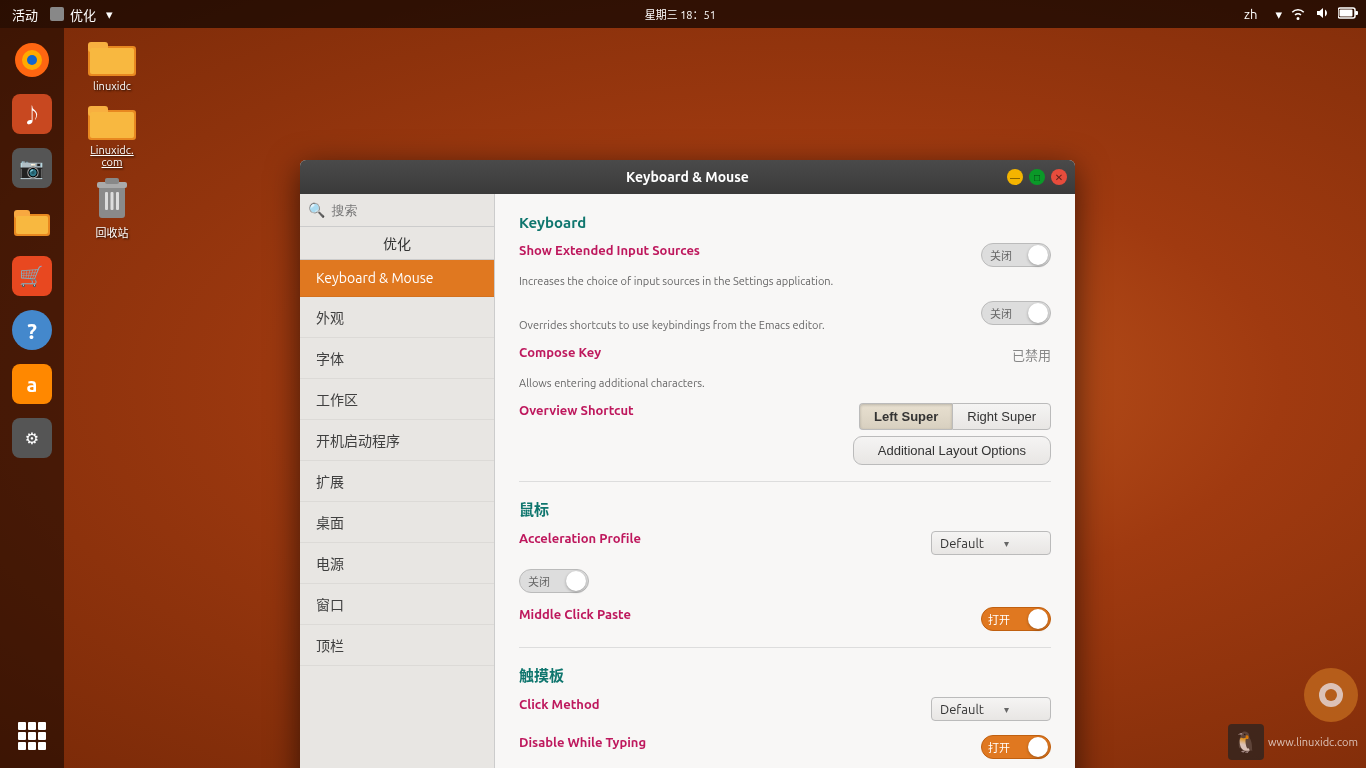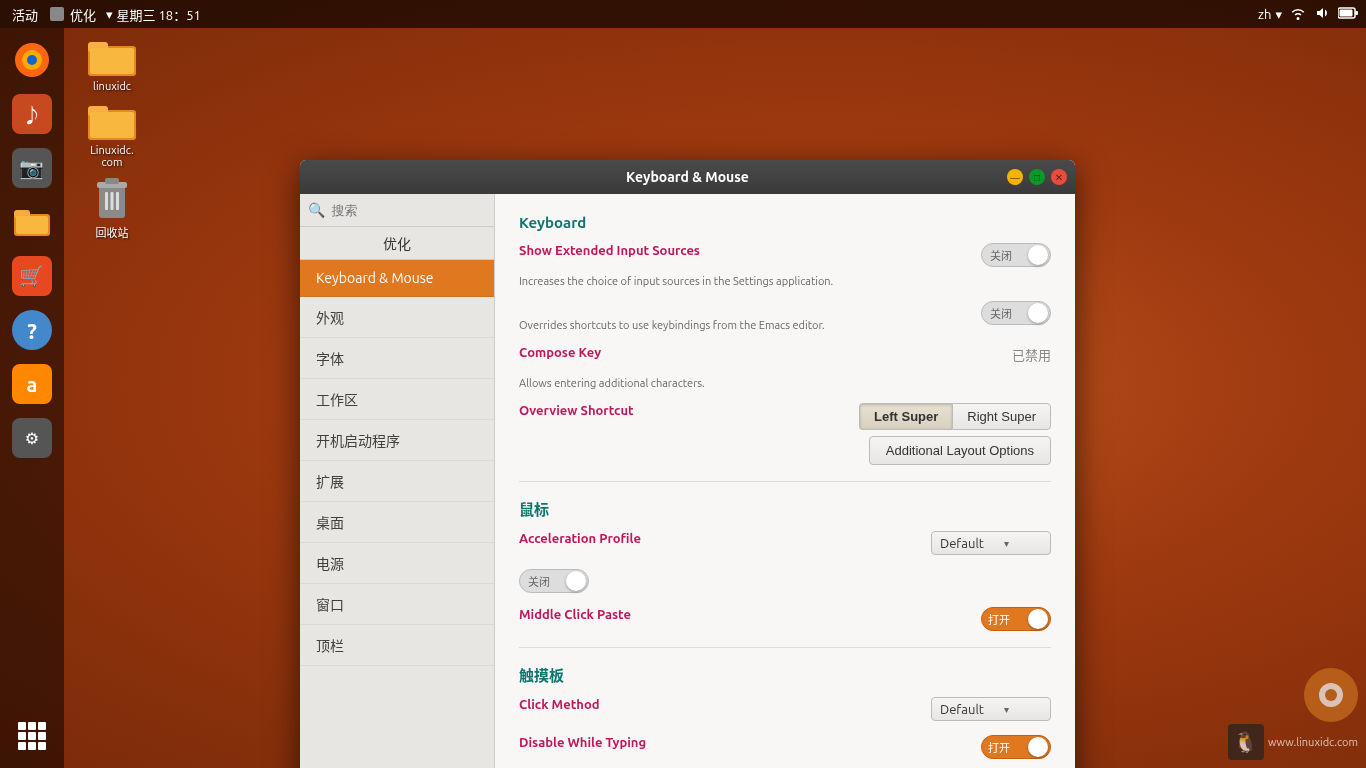--- a/index.html
+++ b/index.html
@@ -33,21 +33,22 @@
       color: #fff;
       font-size: 13px;
     }
     .topbar-left {
       display: flex;
       align-items: center;
       gap: 8px;
     }
     .topbar-center {
       flex: 1;
-      font-size: 13px;
+      text-align: center;
+      font-size: 11px;
     }
     .topbar-right {
       display: flex;
       align-items: center;
       gap: 8px;
     }
     .topbar-btn {
       cursor: pointer;
       padding: 0 4px;
       font-size: 13px;
@@ -358,26 +359,26 @@
     .btn-group-item:last-child {
       border-radius: 0 4px 4px 0;
     }
     .btn-group-item.active {
       background: linear-gradient(to bottom, #e8e0d0, #d8d0c0);
       box-shadow: inset 0 1px 3px rgba(0,0,0,0.2);
     }
 
     
     .layout-btn {
-      padding: 6px 16px;
+      padding: 6px 24px;
       font-size: 13px;
       border: 1px solid #bbb;
       background: linear-gradient(to bottom, #f5f4f3, #e8e6e4);
       cursor: pointer;
-      border-radius: 4px;
+      border-radius: 9px;
       color: #333;
     }
 
     
     .dropdown {
       display: flex;
       align-items: center;
       background: linear-gradient(to bottom, #f5f4f3, #e8e6e4);
       border: 1px solid #bbb;
       border-radius: 4px;
@@ -421,21 +422,21 @@
             <rect width="14" height="14" rx="2" fill="#888"></rect>
           </svg>
         <span class="topbar-btn">优化</span>
         <span class="topbar-btn">▾</span>
       </span>
     </div>
     <div class="topbar-center">
       <span>星期三 18：51</span>
     </div>
     <div class="topbar-right">
-      <span style="display:flex;align-items:center;gap:4px;">
+      <span style="display:flex;align-items:center;gap:18px;">
         <span>zh</span>
         <span>▾</span>
       </span>
 
       <span>
         <svg width="16" height="16" viewBox="0 0 16 16" fill="white">
             <path d="M8 12a1.5 1.5 0 1 1 0 3 1.5 1.5 0 0 1 0-3zm-3.5-2.5a5 5 0 0 1 7 0l-1.1 1.1a3.5 3.5 0 0 0-4.8 0L4.5 9.5zm-2.8-2.8a8.5 8.5 0 0 1 12.6 0l-1.1 1.1a7 7 0 0 0-10.4 0L1.7 6.7z"></path>
           </svg>
       </span>
 
@@ -538,21 +539,21 @@
       </svg>
       <span class="desktop-icon-label">linuxidc</span>
     </div>
 
     <div class="desktop-icon">
       <svg width="48" height="42" viewBox="0 0 48 42">
         <rect x="0" y="10" width="48" height="30" rx="3" fill="#e88820"></rect>
         <rect x="0" y="6" width="20" height="10" rx="3" fill="#f8b040"></rect>
         <rect x="2" y="12" width="44" height="26" rx="2" fill="#f8b840"></rect>
       </svg>
-      <span class="desktop-icon-label" style="white-space:pre-line;">Linuxidc.
+      <span class="desktop-icon-label" style="white-space:pre-line;text-decoration:underline;">Linuxidc.
 com</span>
     </div>
 
     <div class="desktop-icon">
       <svg width="42" height="46" viewBox="0 0 42 46">
         <rect x="8" y="10" width="26" height="32" rx="3" fill="#8a8a8a"></rect>
         <rect x="6" y="6" width="30" height="6" rx="2" fill="#aaa"></rect>
         <rect x="14" y="2" width="14" height="6" rx="2" fill="#888"></rect>
         <rect x="14" y="16" width="3" height="18" rx="1" fill="#ddd"></rect>
         <rect x="19.5" y="16" width="3" height="18" rx="1" fill="#ddd"></rect>

